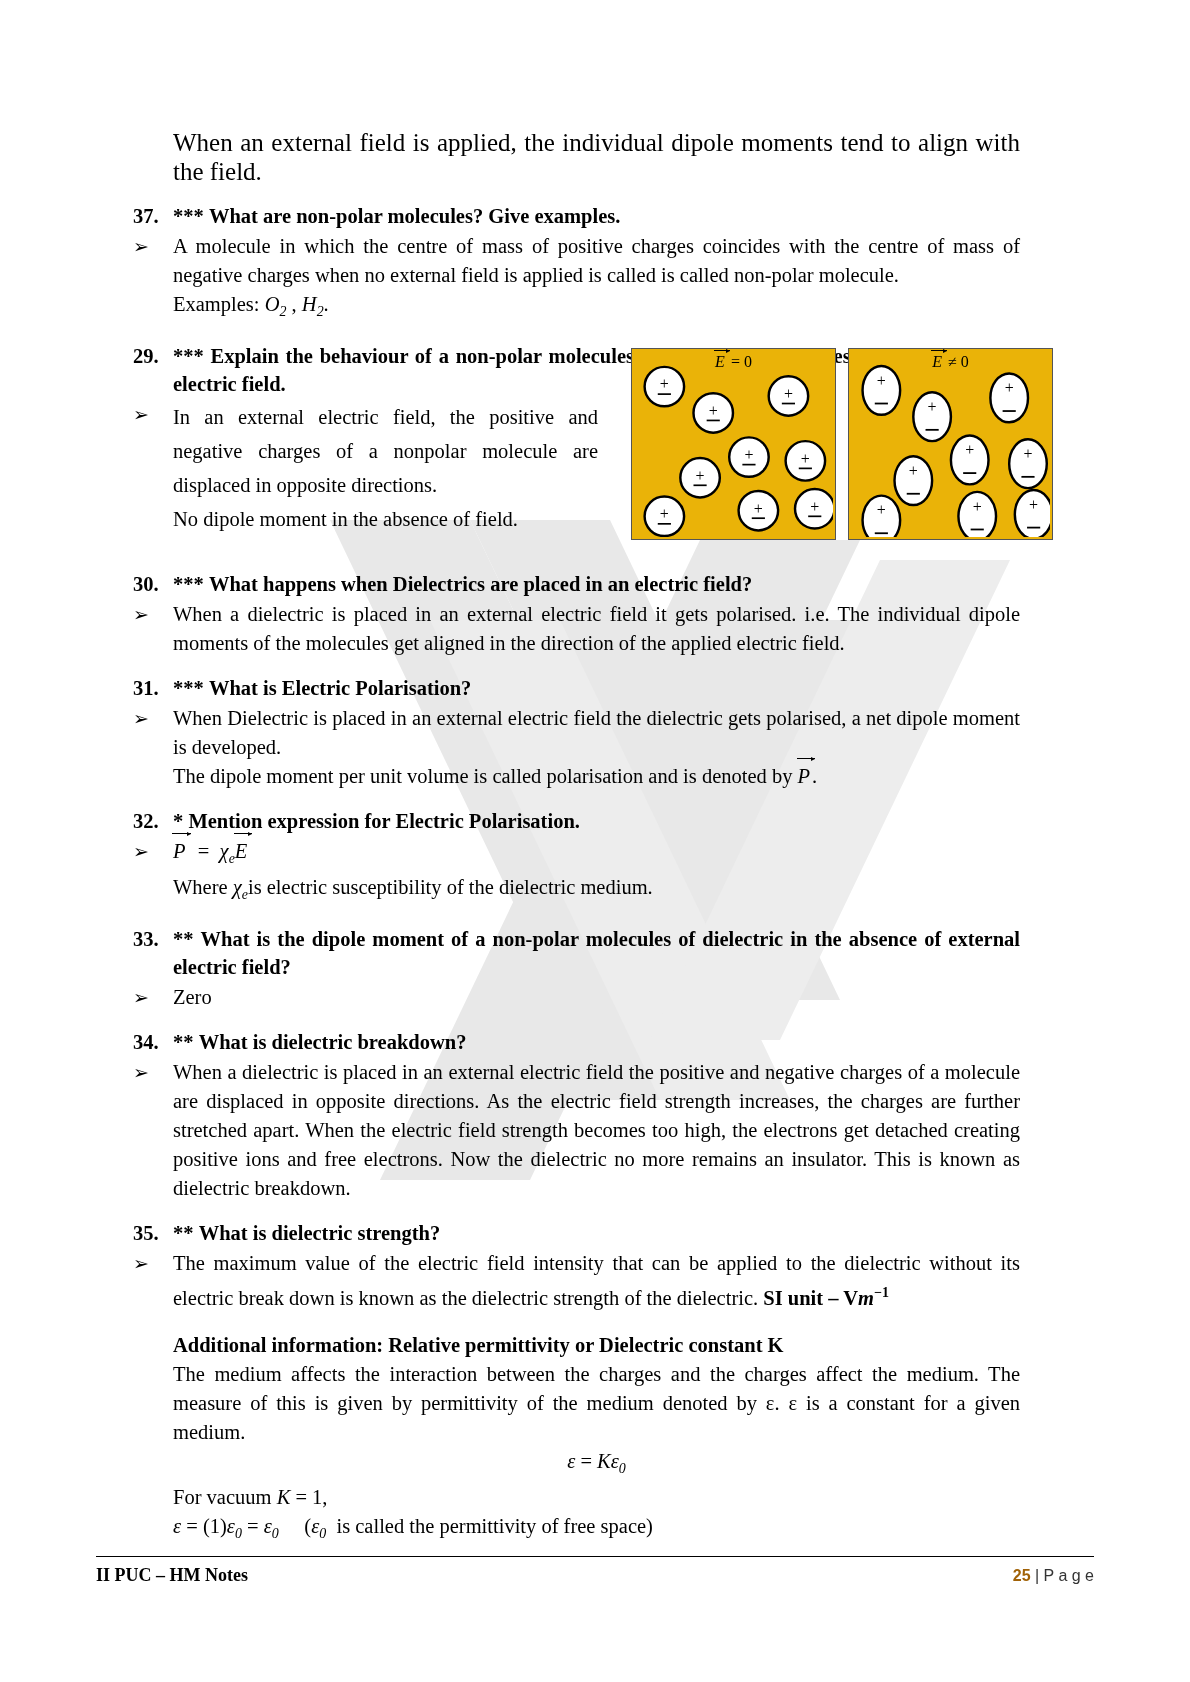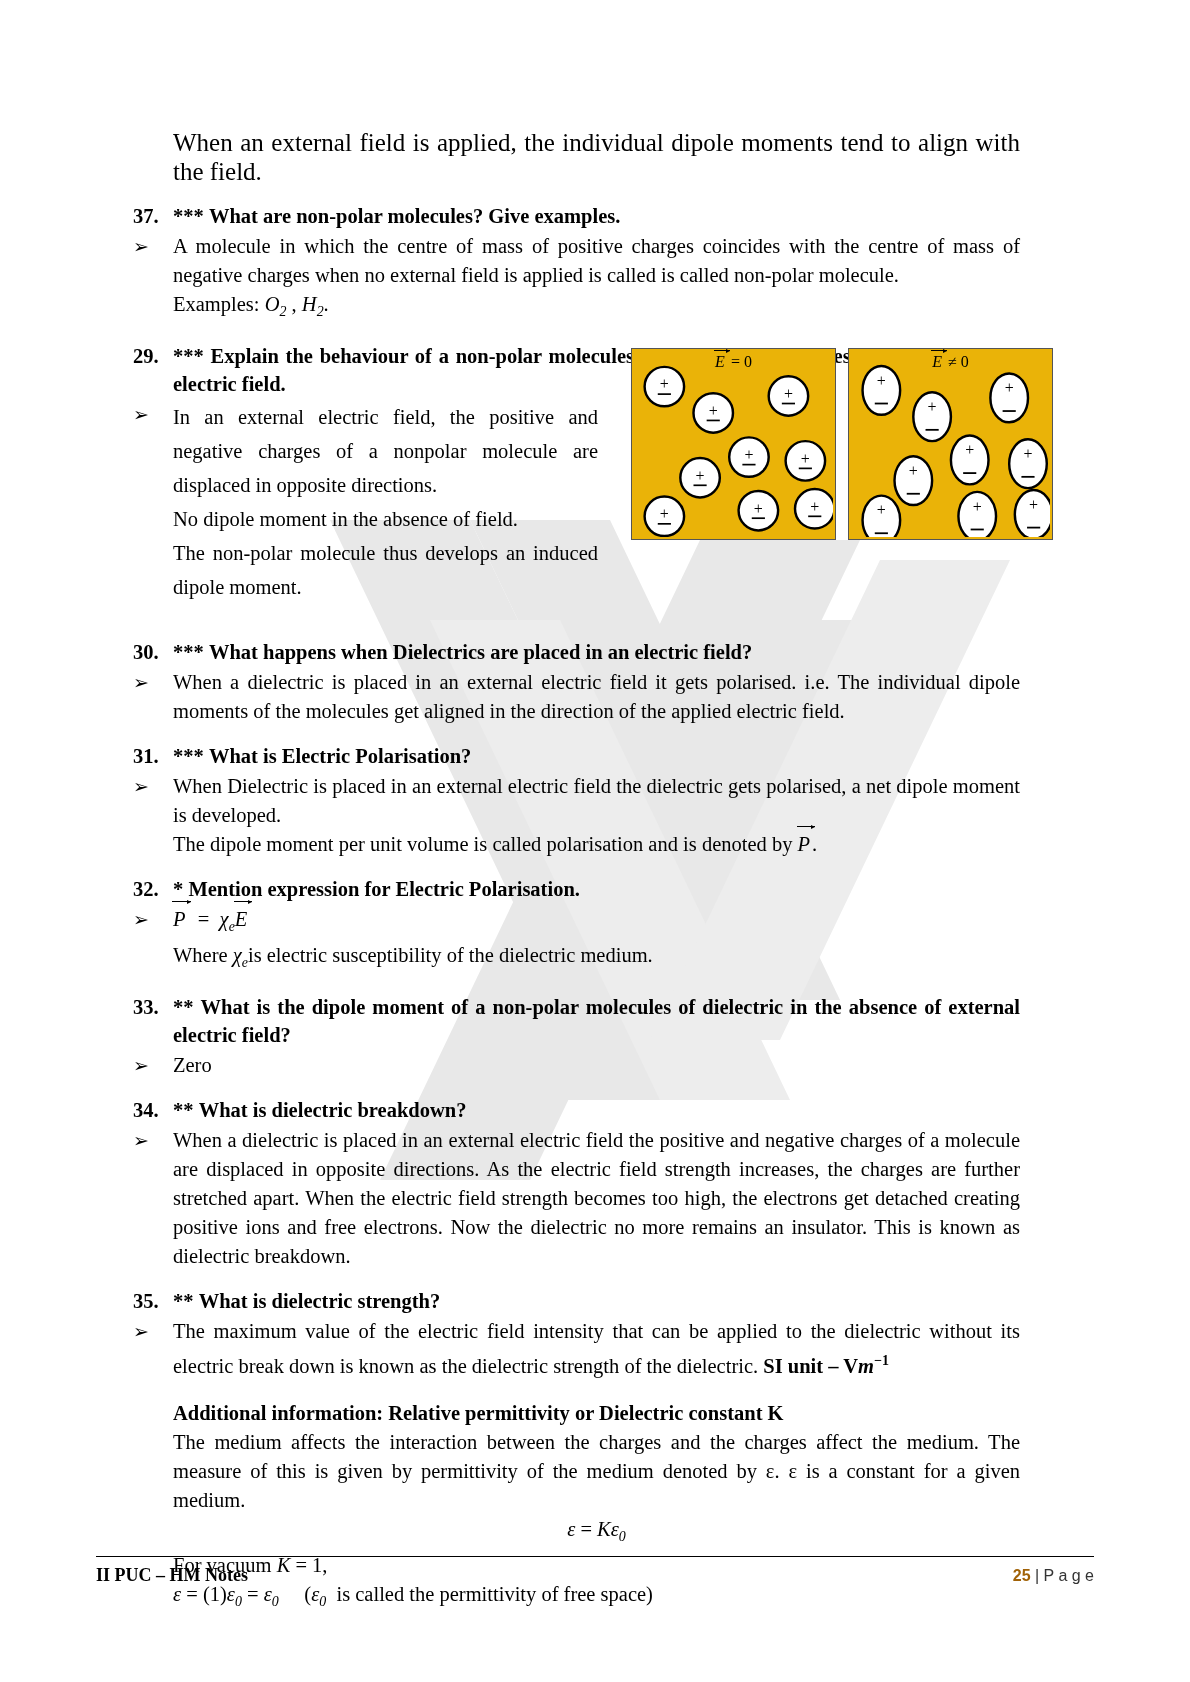--- a/index.html
+++ b/index.html
@@ -315,21 +315,20 @@
       <div class="qitem">
         <span class="qnum">29.</span>
         <span class="qtext jst"><span>***</span>&nbsp;<span>Explain the behaviour of a non-polar molecules in the absence and presence of an external electric field.</span></span>
       </div>
 
       <div class="brow txtcol">
         <span class="bmark">➢</span>
         <span class="bbody" style="line-height:34px;">
           <span style="display:block;">In an external electric field, the positive and negative charges of a nonpolar molecule are displaced in opposite directions.</span>
           <span style="display:block;text-align:left;">No dipole moment in the absence of field.</span>
-          <span style="display:block;">The non-polar molecule thus develops an induced dipole moment.</span>
         </span>
       </div>
     </div>
 
     <div class="spacer-md"></div>
 
     <div class="qitem">
       <span class="qnum">30.</span>
       <span class="qtext"><span>***</span>&nbsp;<span>What happens when Dielectrics are placed in an electric field?</span></span>
     </div>

